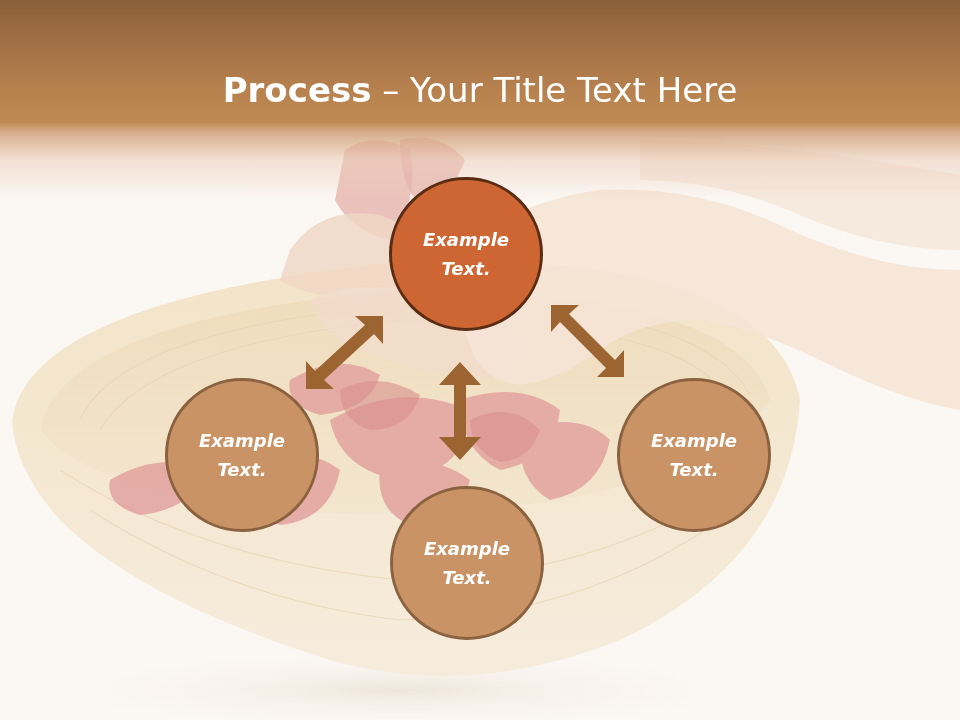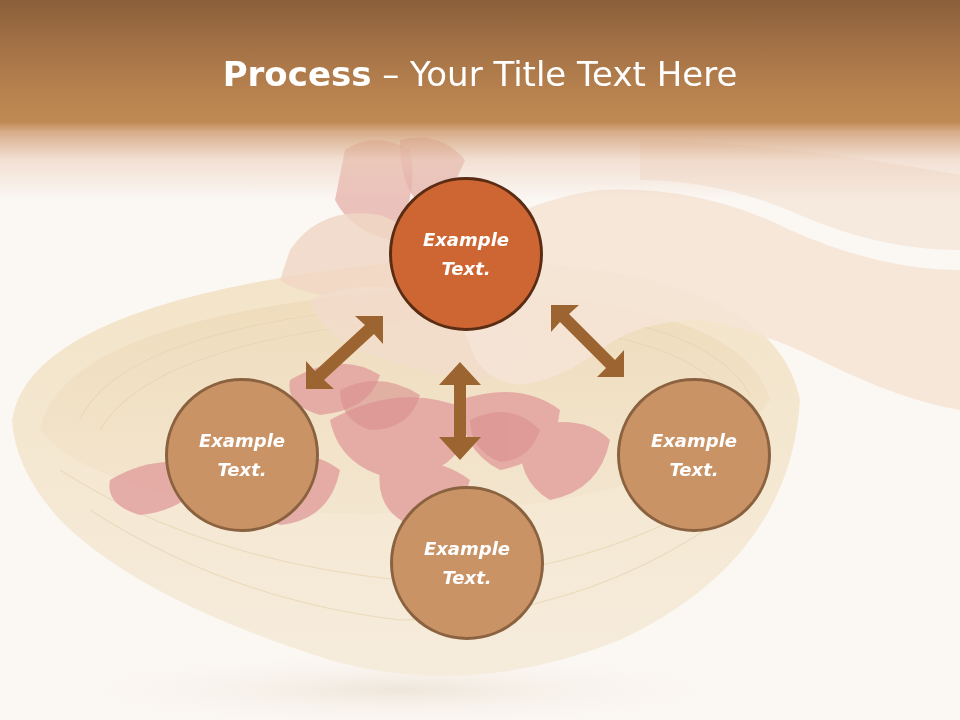--- a/index.html
+++ b/index.html
@@ -31,21 +31,21 @@
         #8b5f3a 0px,
         #a06f45 40px,
         #b9834f 95px,
         #c08a54 122px,
         rgba(210,160,120,0.85) 132px,
         rgba(235,205,185,0.55) 160px,
         rgba(251,247,243,0) 200px);
     }
     .title {
       position: absolute;
-      left: 0; top: 52px;
+      left: 0; top: 68px;
       width: 960px;
       text-align: center;
       color: #ffffff;
       font-size: 34px;
       line-height: 44px;
       white-space: nowrap;
     }
     .title .bold { font-weight: bold; }
     .title .light { font-weight: normal; }
 

